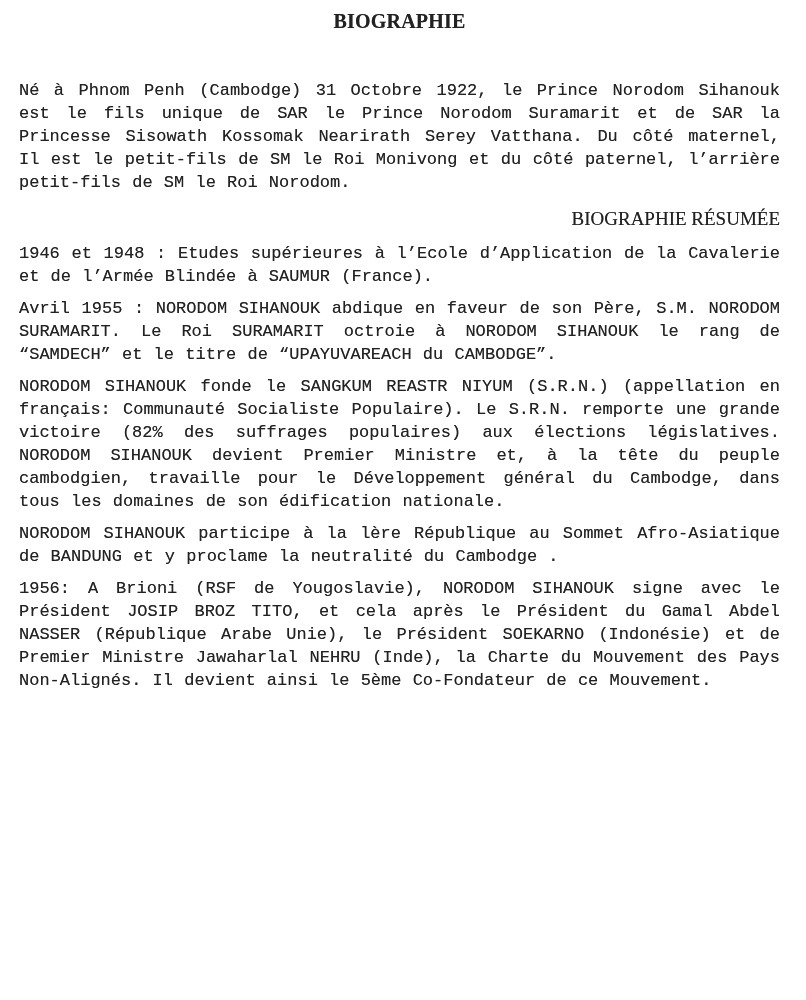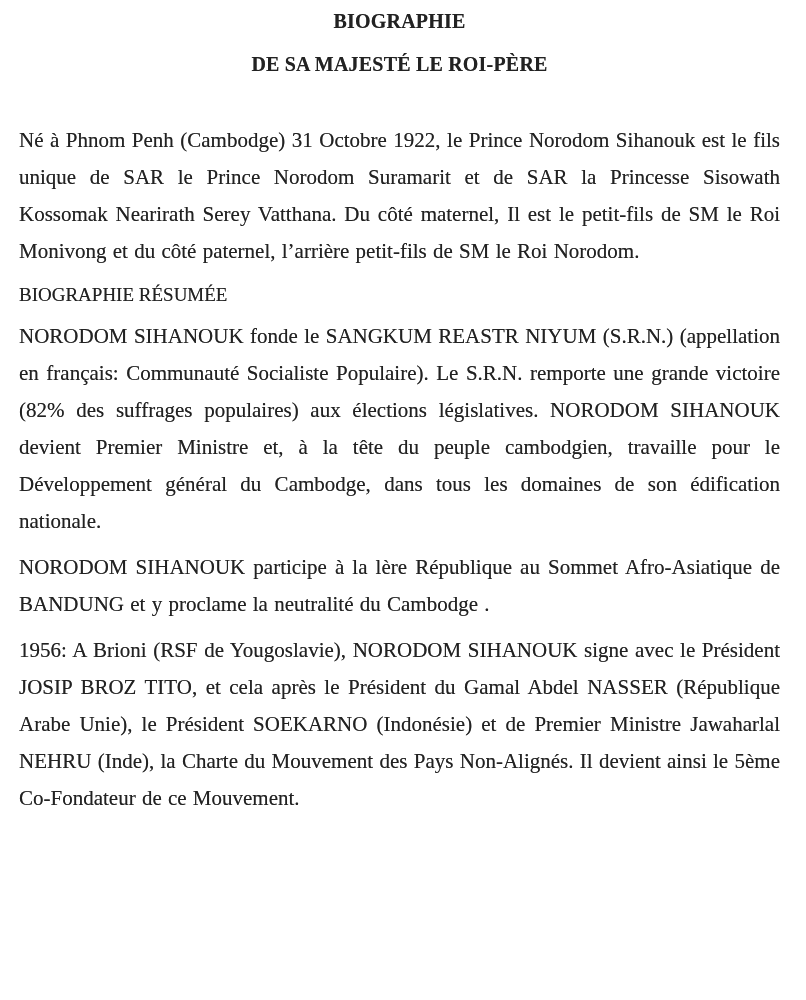--- a/index.html
+++ b/index.html
@@ -30,47 +30,49 @@
     font-weight: bold;
     font-size: 20px;
     line-height: 22px;
     letter-spacing: 0.2px;
     margin: 0 0 21px 0;
   }
   .doc-body {
     margin-top: 47px;
   }
   .doc-body p {
-    font-size: 21px;
-    line-height: 37px;
+    font-size: 17px;
+    line-height: 23px;
     text-align: justify;
     margin: 0 0 9px 0;
     word-spacing: 1px;
+    font-family: Liberation Mono, monospace;
   }
   .section-heading {
     font-size: 19px;
     line-height: 26.5px;
     font-weight: normal;
-    text-align: left;
+    text-align: right;
     margin: 12px 0 9px 0;
   }
 </style>
 </head>
 <body>
 
 <div class="page">
 
   <header class="doc-header">
     <div class="title-line">BIOGRAPHIE</div>
-    <div class="title-line">DE SA MAJESTÉ LE ROI-PÈRE</div>
   </header>
 
   <main class="doc-body">
     <p>Né à Phnom Penh (Cambodge) 31 Octobre 1922, le Prince Norodom Sihanouk est le fils unique de SAR le Prince Norodom Suramarit et de SAR la Princesse Sisowath Kossomak Nearirath Serey Vatthana. Du côté maternel, Il est le petit-fils de SM le Roi Monivong et du côté paternel, l’arrière petit-fils de SM le Roi Norodom.</p>
 
     <div class="section-heading">BIOGRAPHIE RÉSUMÉE</div>
 
+    <p>1946 et 1948 : Etudes supérieures à l’Ecole d’Application de la Cavalerie et de l’Armée Blindée à SAUMUR (France).</p>
+    <p>Avril 1955 : NORODOM SIHANOUK abdique en faveur de son Père, S.M. NORODOM SURAMARIT. Le Roi SURAMARIT octroie à NORODOM SIHANOUK le rang de “SAMDECH” et le titre de “UPAYUVAREACH du CAMBODGE”.</p>
     <p>NORODOM SIHANOUK fonde le SANGKUM REASTR NIYUM (S.R.N.) (appellation en français: Communauté Socialiste Populaire). Le S.R.N. remporte une grande victoire (82% des suffrages populaires) aux élections législatives. NORODOM SIHANOUK devient Premier Ministre et, à la tête du peuple cambodgien, travaille pour le Développement général du Cambodge, dans tous les domaines de son édification nationale.</p>
     <p>NORODOM SIHANOUK participe à la lère République au Sommet Afro-Asiatique de BANDUNG et y proclame la neutralité du Cambodge .</p>
     <p>1956: A Brioni (RSF de Yougoslavie), NORODOM SIHANOUK signe avec le Président JOSIP BROZ TITO, et cela après le Président du Gamal Abdel NASSER (République Arabe Unie), le Président SOEKARNO (Indonésie) et de Premier Ministre Jawaharlal NEHRU (Inde), la Charte du Mouvement des Pays Non-Alignés. Il devient ainsi le 5ème Co-Fondateur de ce Mouvement.</p>
   </main>
 
 </div>
 
 </body></html>

